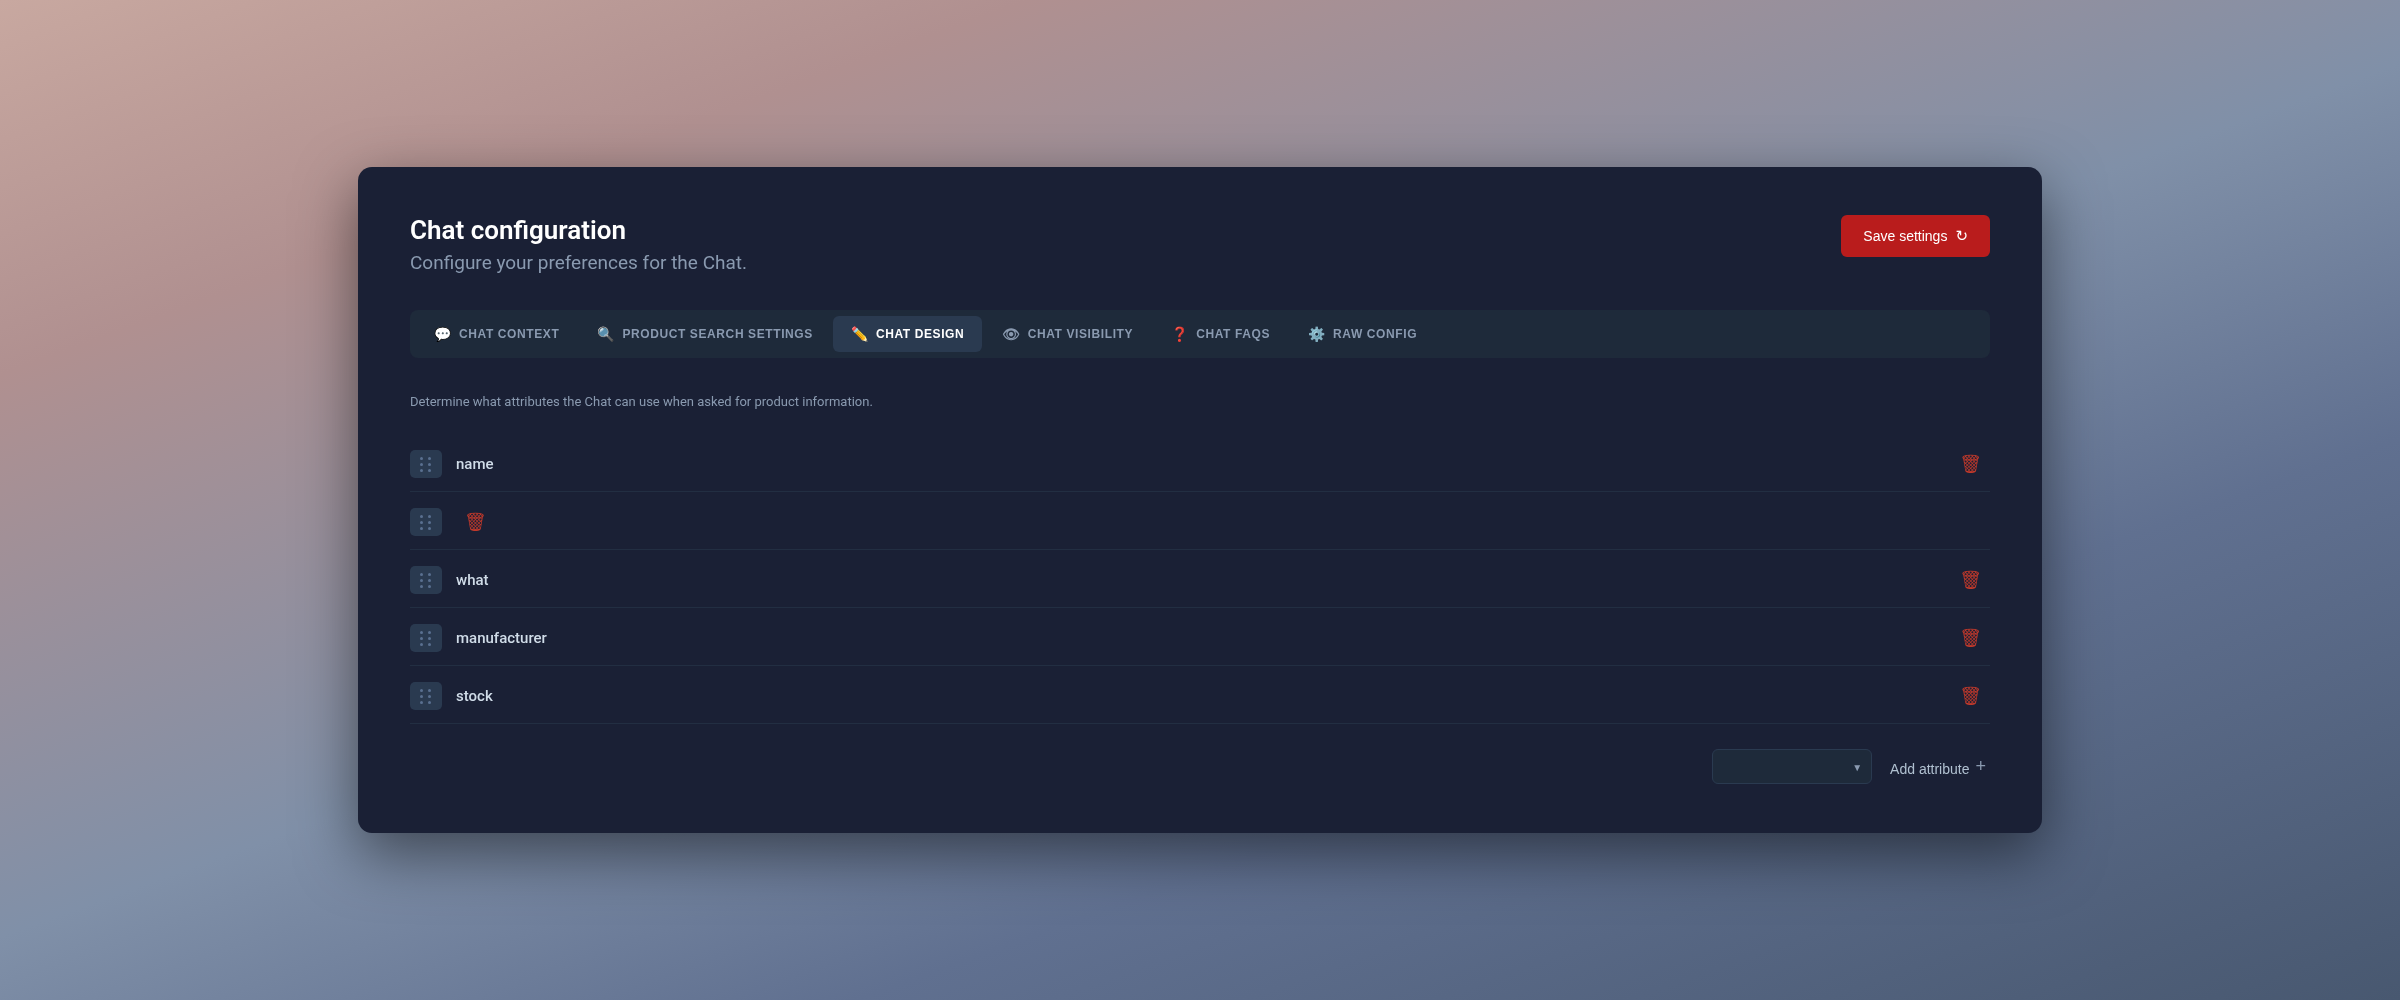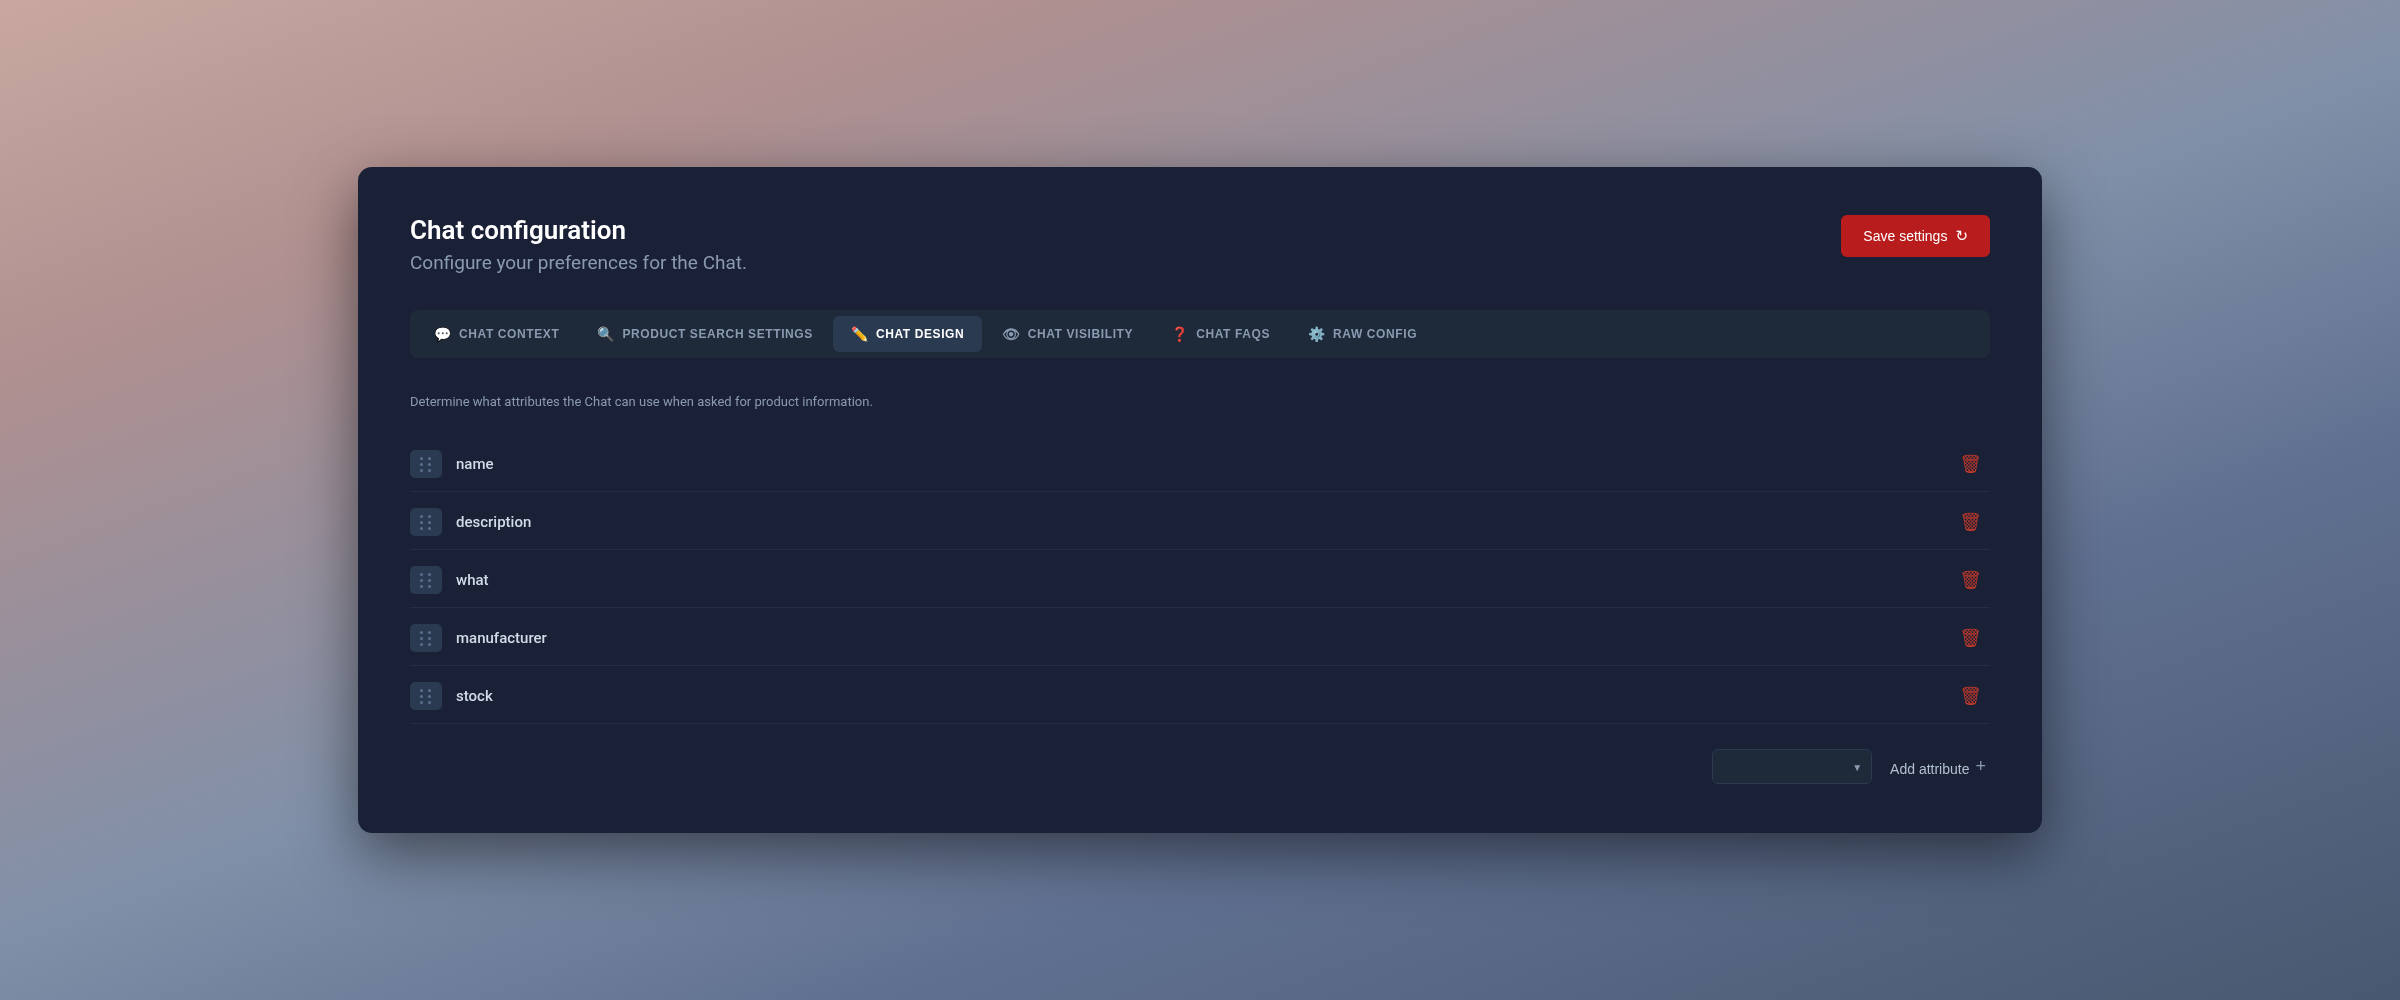--- a/index.html
+++ b/index.html
@@ -296,21 +296,20 @@
         <div class="drag-handle">
           <div class="drag-dots">
             <div class="drag-dot"></div>
             <div class="drag-dot"></div>
             <div class="drag-dot"></div>
             <div class="drag-dot"></div>
             <div class="drag-dot"></div>
             <div class="drag-dot"></div>
           </div>
         </div>
-        <span class="attribute-name">description</span>
         <button class="delete-btn">🗑</button>
       </div>
       <div class="attribute-row">
         <div class="drag-handle">
           <div class="drag-dots">
             <div class="drag-dot"></div>
             <div class="drag-dot"></div>
             <div class="drag-dot"></div>
             <div class="drag-dot"></div>
             <div class="drag-dot"></div>

